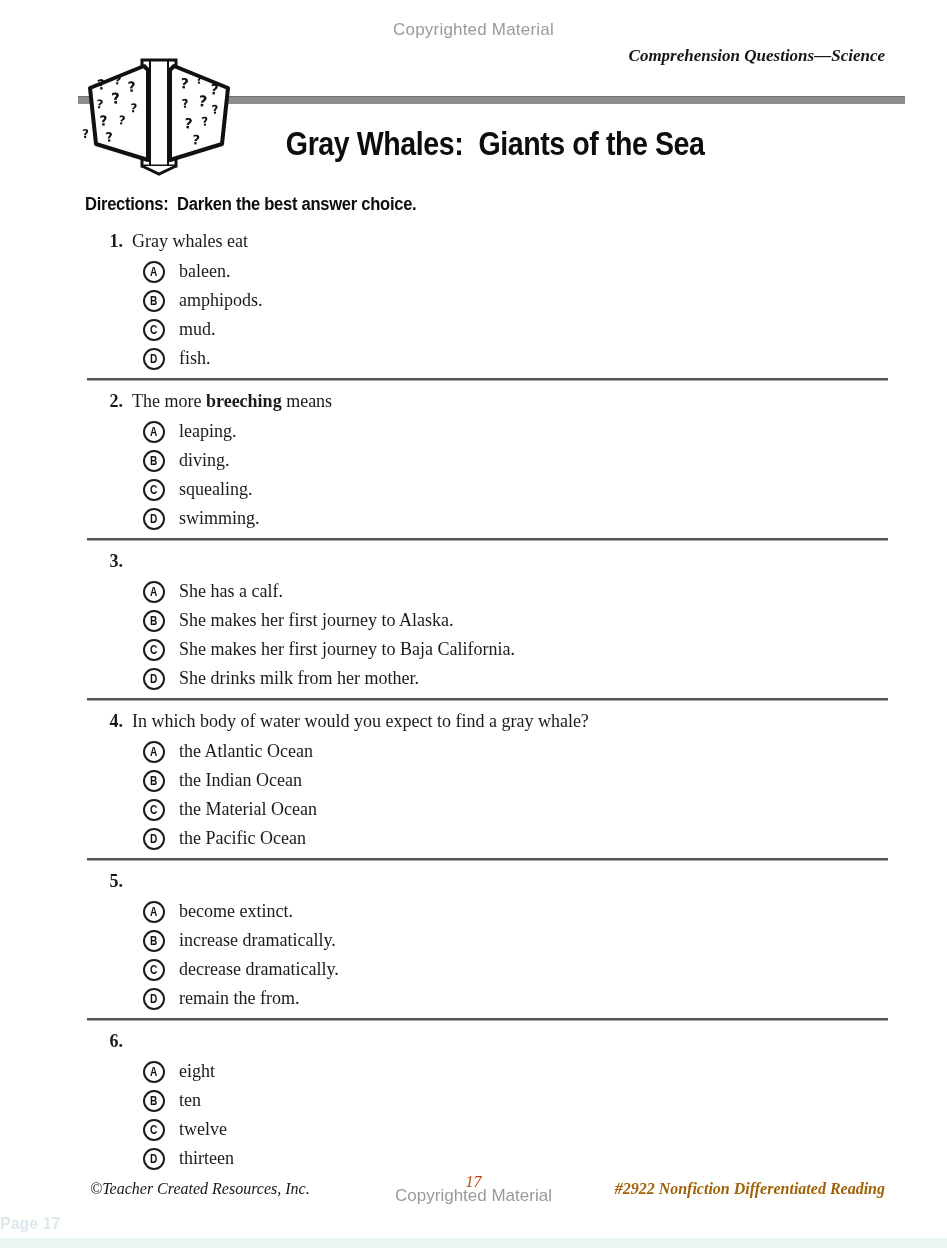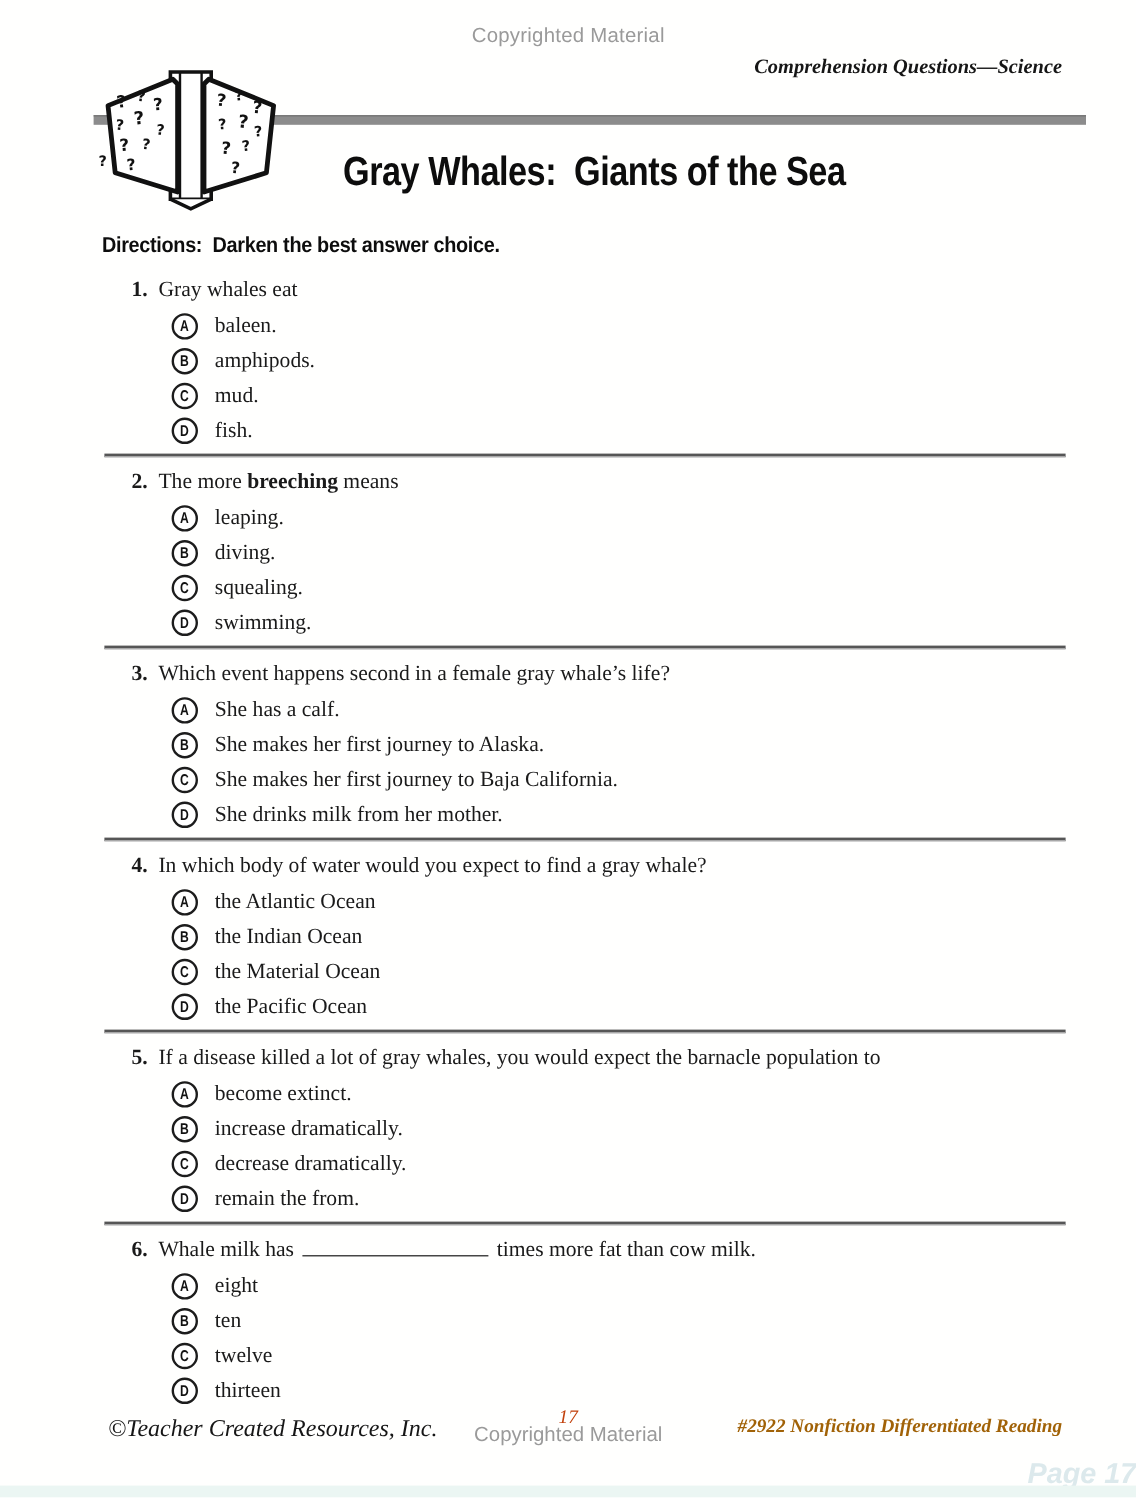--- a/index.html
+++ b/index.html
@@ -61,39 +61,38 @@
     height:2px;background:#565656;border-bottom:1px solid #a8a8a8;
     margin:5px 0 10px 2px;width:801px;
   }
   .blank-line{
     display:inline-block;width:155px;border-bottom:1.5px solid #1a1a1a;
     height:14px;margin:0 7px;vertical-align:baseline;
   }
   
   .footer-left{
     position:absolute;top:1180px;left:90px;
-    font-style:italic;font-size:20px;color:#161616;
+    font-style:italic;font-size:16px;color:#161616;
   }
   .footer-right{
     position:absolute;top:1180px;right:62px;
     font-style:italic;font-weight:bold;font-size:16px;color:#a16207;
   }
   .page-number{
     position:absolute;top:1173px;left:0;width:100%;text-align:center;
     font-style:italic;font-size:16px;color:#c2410c;
   }
   .watermark-bottom{
     position:absolute;top:1186px;left:0;width:100%;text-align:center;
     font-family:"Liberation Sans",sans-serif;font-size:17px;color:#9a9a9a;
   }
   .page-ghost{
-    position:absolute;top:1215px;left:0;width:100%;text-align:right;
-    font-family:"Liberation Sans",sans-serif;font-weight:bold;font-size:24px;
+    position:absolute;top:1215px;left:0;width:100%;text-align:left;
+    font-family:"Liberation Sans",sans-serif;font-weight:bold;font-size:16px;
     color:#dce9ec;
-    font-style:italic;
   }
   .bottom-strip{
     position:absolute;bottom:0;left:0;width:100%;height:10px;background:#ebf6f3;
   }
 </style>
 </head>
 <body>
 
 <div class="watermark-top">Copyrighted Material</div>
 <div class="subject-header">Comprehension Questions—Science</div>
@@ -207,21 +206,20 @@
           <span>D</span>
         </span>
       <span class="choice-text">swimming.</span>
     </div>
   </div>
   <div class="separator"></div>
 
   <div>
     <div class="q-line">
       <span class="q-num">3.</span>
-      <span class="q-text">Which event happens second in a female gray whale’s life?</span>
     </div>
     <div class="choice-row">
       <span class="bubble">
           <span>A</span>
         </span>
       <span class="choice-text">She has a calf.</span>
     </div>
     <div class="choice-row">
       <span class="bubble">
           <span>B</span>
@@ -271,21 +269,20 @@
           <span>D</span>
         </span>
       <span class="choice-text">the Pacific Ocean</span>
     </div>
   </div>
   <div class="separator"></div>
 
   <div>
     <div class="q-line">
       <span class="q-num">5.</span>
-      <span class="q-text">If a disease killed a lot of gray whales, you would expect the barnacle population to</span>
     </div>
     <div class="choice-row">
       <span class="bubble">
           <span>A</span>
         </span>
       <span class="choice-text">become extinct.</span>
     </div>
     <div class="choice-row">
       <span class="bubble">
           <span>B</span>
@@ -303,21 +300,20 @@
           <span>D</span>
         </span>
       <span class="choice-text">remain the from.</span>
     </div>
   </div>
   <div class="separator"></div>
 
   <div>
     <div class="q-line">
       <span class="q-num">6.</span>
-      <span class="q-text"><span>Whale milk has</span><span class="blank-line"></span><span>times more fat than cow milk.</span></span>
     </div>
     <div class="choice-row">
       <span class="bubble">
           <span>A</span>
         </span>
       <span class="choice-text">eight</span>
     </div>
     <div class="choice-row">
       <span class="bubble">
           <span>B</span>

